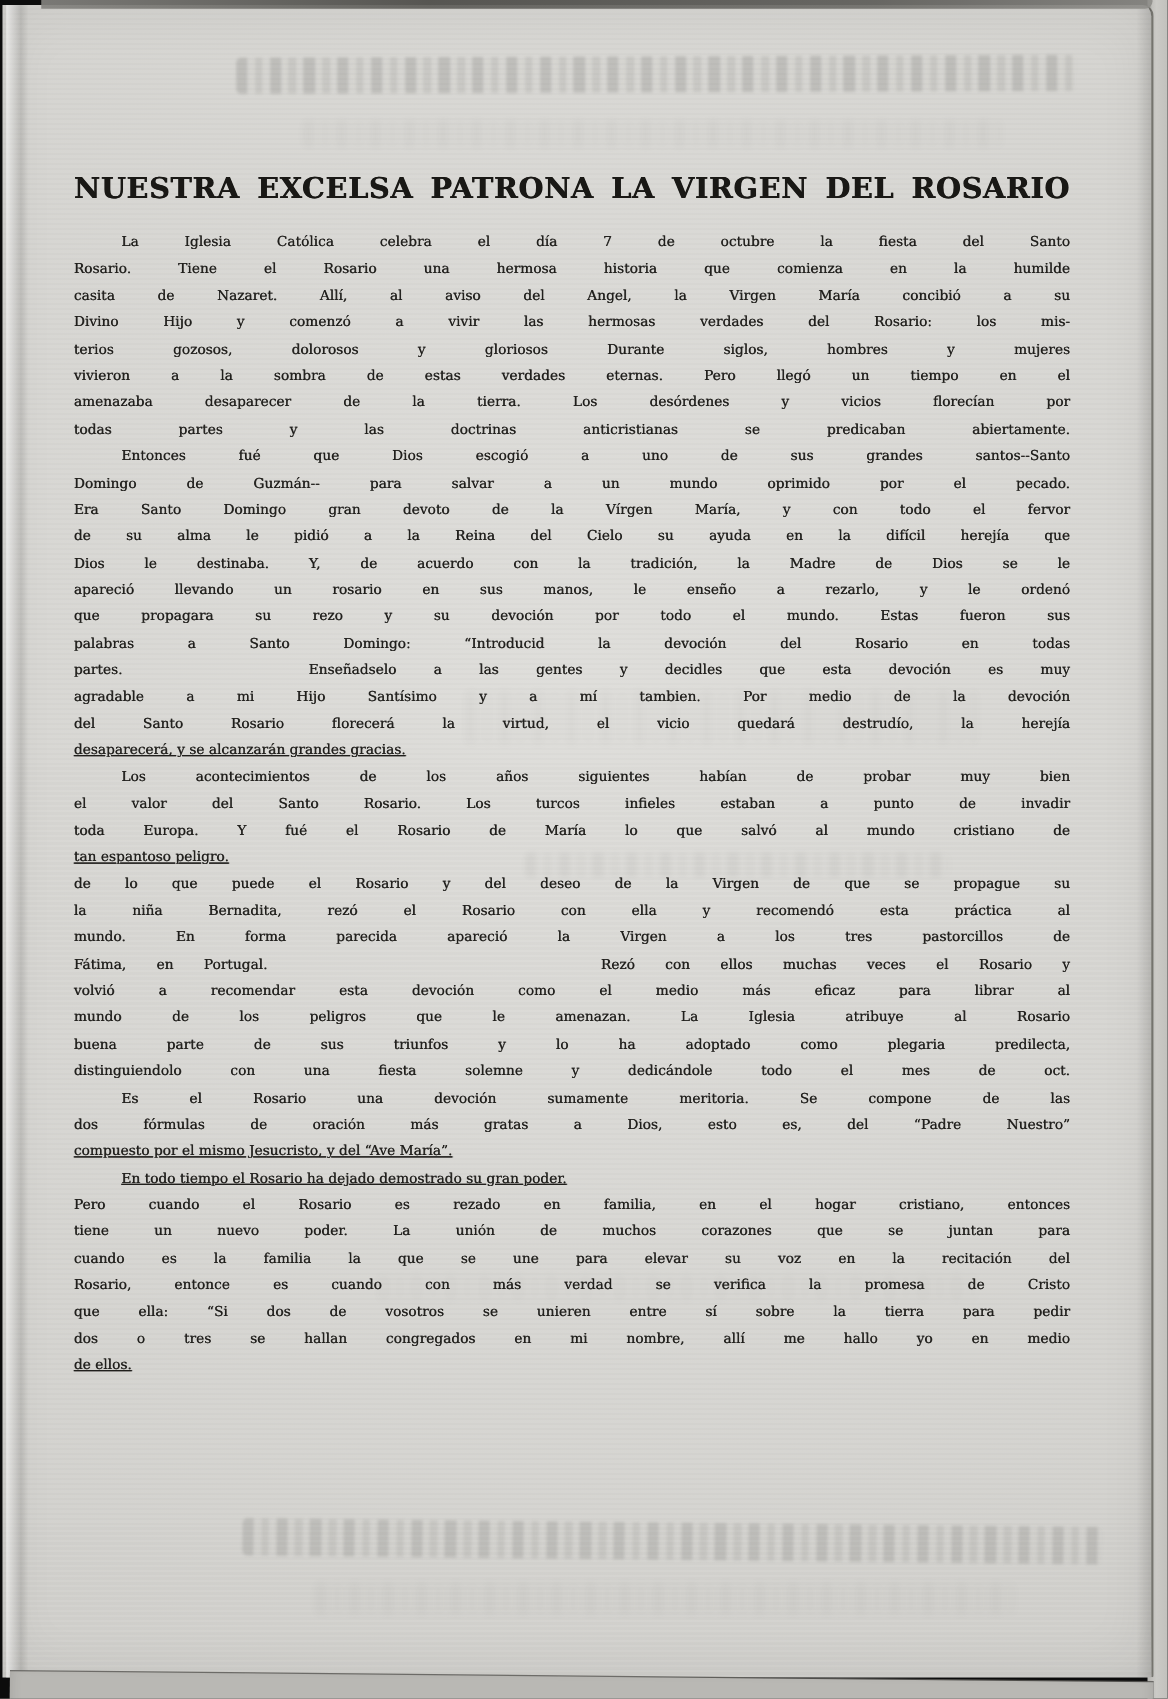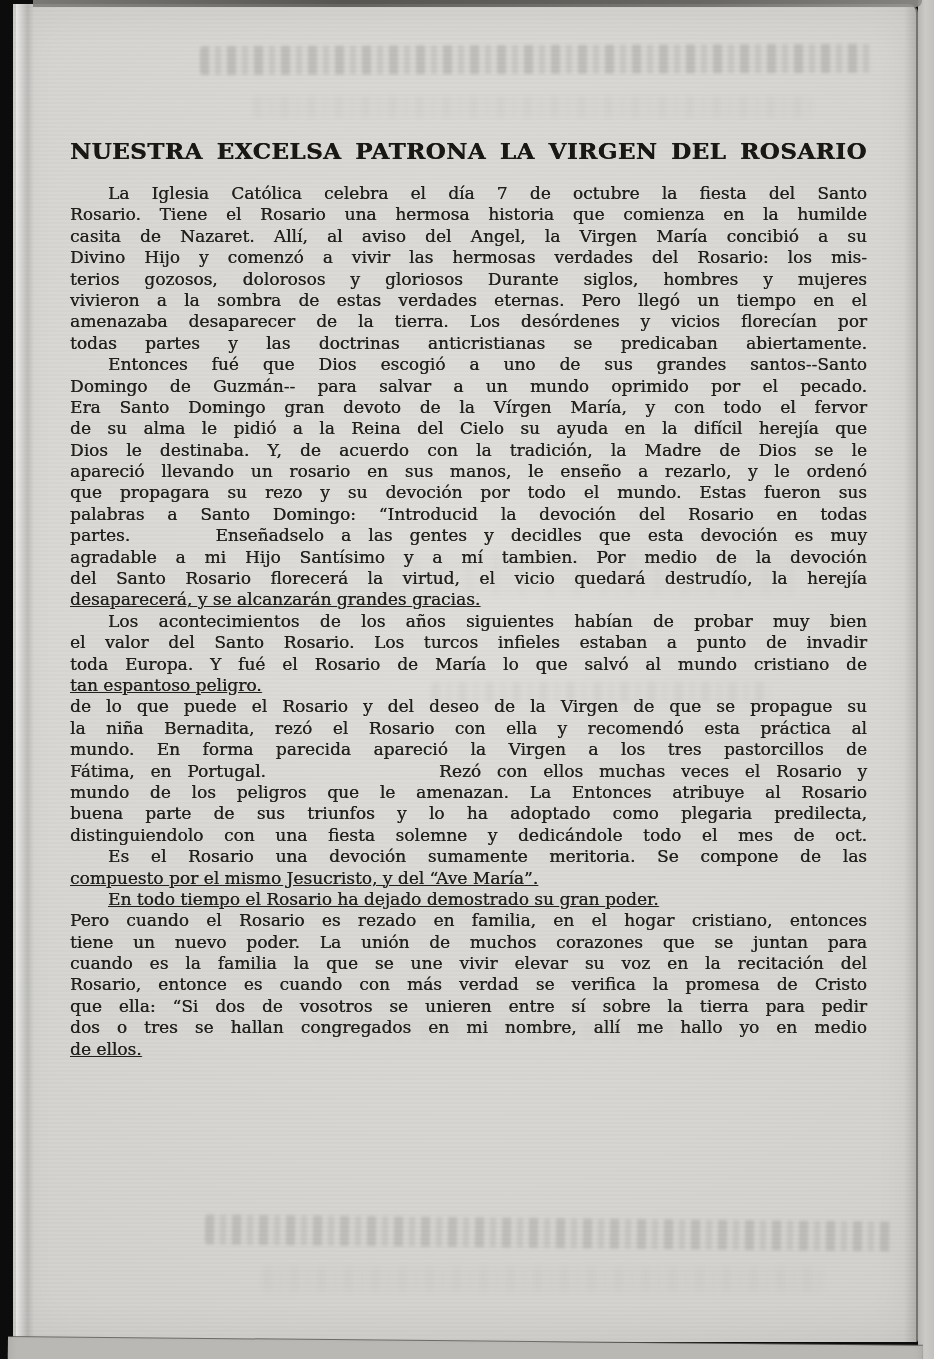--- a/index.html
+++ b/index.html
@@ -8,28 +8,29 @@
     background:#0c0c0c;
     font-family:"DejaVu Serif", serif;
   }
   
   .next-page{
     position:absolute;right:0;top:0;width:16px;height:100%;
     background:linear-gradient(90deg,#b7b6b2,#cbcac6 45%,#c2c1bd);
   }
   
   .page{
-    position:absolute;left:13px;top:4px;width:903px;height:1338px;
+    position:absolute;left:2px;top:4px;width:903px;height:1338px;
     background:
       radial-gradient(120% 90% at 50% 40%, rgba(255,255,255,0.16), rgba(0,0,0,0.05)),
       repeating-linear-gradient(0deg, rgba(255,255,255,0.03) 0 2px, rgba(0,0,0,0.015) 2px 4px),
       #d8d7d3;
     border-right:2px solid #75746e;
     border-radius:0 9px 2px 0;
     box-shadow:inset 0 0 46px rgba(0,0,0,0.07);
+    padding-left:16px;
   }
   
   .crease{
     position:absolute;left:3px;top:0;width:18px;height:100%;
     background:linear-gradient(90deg, rgba(255,255,255,0.55), rgba(0,0,0,0.10) 65%, rgba(0,0,0,0) 100%);
   }
   .right-shade{
     position:absolute;right:0;top:0;width:12px;height:100%;
     background:linear-gradient(270deg, rgba(0,0,0,0.12), rgba(0,0,0,0));
   }
@@ -65,21 +66,21 @@
   
   .title{
     position:absolute;left:57px;top:132px;width:797px;
     font-weight:bold;font-size:23px;line-height:30px;letter-spacing:.5px;
     color:#191815;
     text-align:justify;text-align-last:justify;
     text-shadow:0.4px 0 0 currentColor;
   }
   .text-block{
     position:absolute;left:57px;top:179px;width:797px;
-    font-size:17px;color:#201f1c;
+    font-size:11px;color:#201f1c;
     text-shadow:0.3px 0 0 rgba(32,31,28,0.85);
   }
   .line{
     height:21.4px;line-height:21.4px;white-space:normal;
     text-align:justify;text-align-last:justify;
   }
   .line.first{text-indent:38px;}
   .line.natural{text-align-last:left;text-decoration:underline;}
 </style>
 </head>
@@ -129,33 +130,35 @@
         <div class="line first">Los acontecimientos de los años siguientes habían de probar muy bien</div>
         <div class="line">el valor del Santo Rosario. Los turcos infieles estaban a punto de invadir</div>
         <div class="line">toda Europa. Y fué el Rosario de María lo que salvó al mundo cristiano de</div>
         <div class="line natural">tan espantoso peligro.</div>
       </div>
       <div>
         <div class="line">de lo que puede el Rosario y del deseo de la Virgen de que se propague su</div>
         <div class="line">la niña Bernadita, rezó el Rosario con ella y recomendó esta práctica al</div>
         <div class="line">mundo. En forma parecida apareció la Virgen a los tres pastorcillos de</div>
         <div class="line">Fátima, en Portugal.&nbsp;&nbsp;&nbsp;&nbsp;&nbsp;&nbsp;&nbsp;&nbsp;&nbsp;&nbsp; Rezó con ellos muchas veces el Rosario y</div>
-        <div class="line">mundo de los peligros que le amenazan. La Entonces atribuye al Rosario</div>
+        <div class="line">volvió a recomendar esta devoción como el medio más eficaz para librar al</div>
+        <div class="line">mundo de los peligros que le amenazan. La Iglesia atribuye al Rosario</div>
         <div class="line">buena parte de sus triunfos y lo ha adoptado como plegaria predilecta,</div>
         <div class="line">distinguiendolo con una fiesta solemne y dedicándole todo el mes de oct.</div>
       </div>
       <div>
         <div class="line first">Es el Rosario una devoción sumamente meritoria. Se compone de las</div>
+        <div class="line">dos fórmulas de oración más gratas a Dios, esto es, del “Padre Nuestro”</div>
         <div class="line natural">compuesto por el mismo Jesucristo, y del “Ave María”.</div>
       </div>
       <div>
         <div class="line first natural">En todo tiempo el Rosario ha dejado demostrado su gran poder.</div>
         <div class="line">Pero cuando el Rosario es rezado en familia, en el hogar cristiano, entonces</div>
         <div class="line">tiene un nuevo poder. La unión de muchos corazones que se juntan para</div>
-        <div class="line">cuando es la familia la que se une vivir elevar su voz en la recitación del</div>
+        <div class="line">cuando es la familia la que se une para elevar su voz en la recitación del</div>
         <div class="line">Rosario, entonce es cuando con más verdad se verifica la promesa de Cristo</div>
         <div class="line">que ella: “Si dos de vosotros se unieren entre sí sobre la tierra para pedir</div>
         <div class="line">dos o tres se hallan congregados en mi nombre, allí me hallo yo en medio</div>
         <div class="line natural">de ellos.</div>
       </div>
     </div>
 </div>
 
 <div class="top-edge"></div>
 <div class="below-page"></div>

